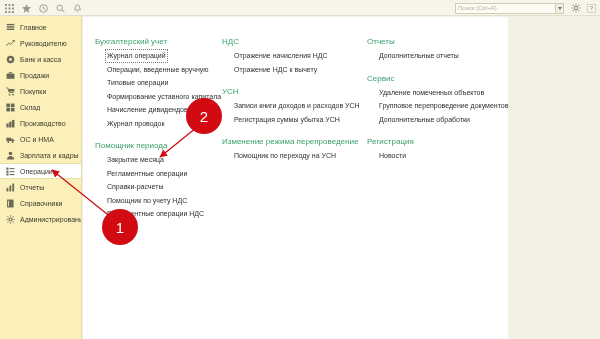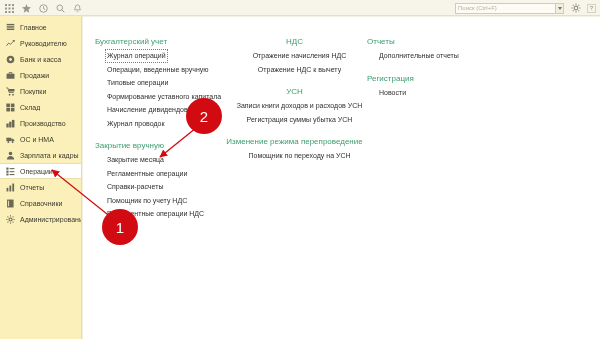--- a/index.html
+++ b/index.html
@@ -83,31 +83,31 @@
   }
   .nav-ico{
     width:9px;height:9px;flex:0 0 9px;
     display:flex;align-items:center;justify-content:center;
     color:#6a6856;
   }
   .nav-ico svg{display:block;}
   .nav-label{overflow:hidden;}
   
   #content{
-    position:absolute;left:83px;top:17px;width:517px;height:322px;
+    position:absolute;left:83px;top:17px;width:425px;height:322px;
     background:#ffffff;
     box-sizing:border-box;
   }
   #cols{
     position:absolute;left:12px;top:20px;
     display:flex;gap:0;
   }
   .col{width:0;}
   .col.c1{width:127px;}
-  .col.c2{width:145px;text-align:center;}
+  .col.c2{width:145px;}
   .col.c3{width:160px;}
   .grp{margin-bottom:11px;}
   .grp-title{
     color:#3a9e6e;
     font-size:8px;
     margin-bottom:3px;
     white-space:nowrap;
   }
   .grp-items{padding-left:10px;}
   .lnk{
@@ -359,21 +359,21 @@
           <div class="grp-items">
             <div><span class="lnk focused">Журнал операций</span></div>
             <div><span class="lnk">Операции, введенные вручную</span></div>
             <div><span class="lnk">Типовые операции</span></div>
             <div><span class="lnk">Формирование уставного капитала</span></div>
             <div><span class="lnk">Начисление дивидендов</span></div>
             <div><span class="lnk">Журнал проводок</span></div>
           </div>
         </div>
         <div class="grp">
-          <div class="grp-title">Закрытие вручную</div>
+          <div class="grp-title">Помощник периода</div>
           <div class="grp-items">
             <div><span class="lnk">Закрытие месяца</span></div>
             <div><span class="lnk">Регламентные операции</span></div>
             <div><span class="lnk">Справки-расчеты</span></div>
             <div><span class="lnk">Помощник по учету НДС</span></div>
             <div><span class="lnk">Регламентные операции НДС</span></div>
           </div>
         </div>
       </div>
       <div class="col c2">
@@ -396,20 +396,28 @@
           <div class="grp-items">
             <div><span class="lnk">Помощник по переходу на УСН</span></div>
           </div>
         </div>
       </div>
       <div class="col c3">
         <div class="grp">
           <div class="grp-title">Отчеты</div>
           <div class="grp-items">
             <div><span class="lnk">Дополнительные отчеты</span></div>
+          </div>
+        </div>
+        <div class="grp">
+          <div class="grp-title">Сервис</div>
+          <div class="grp-items">
+            <div><span class="lnk">Удаление помеченных объектов</span></div>
+            <div><span class="lnk">Групповое перепроведение документов</span></div>
+            <div><span class="lnk">Дополнительные обработки</span></div>
           </div>
         </div>
         <div class="grp">
           <div class="grp-title">Регистрация</div>
           <div class="grp-items">
             <div><span class="lnk">Новости</span></div>
           </div>
         </div>
       </div>
     </div>

